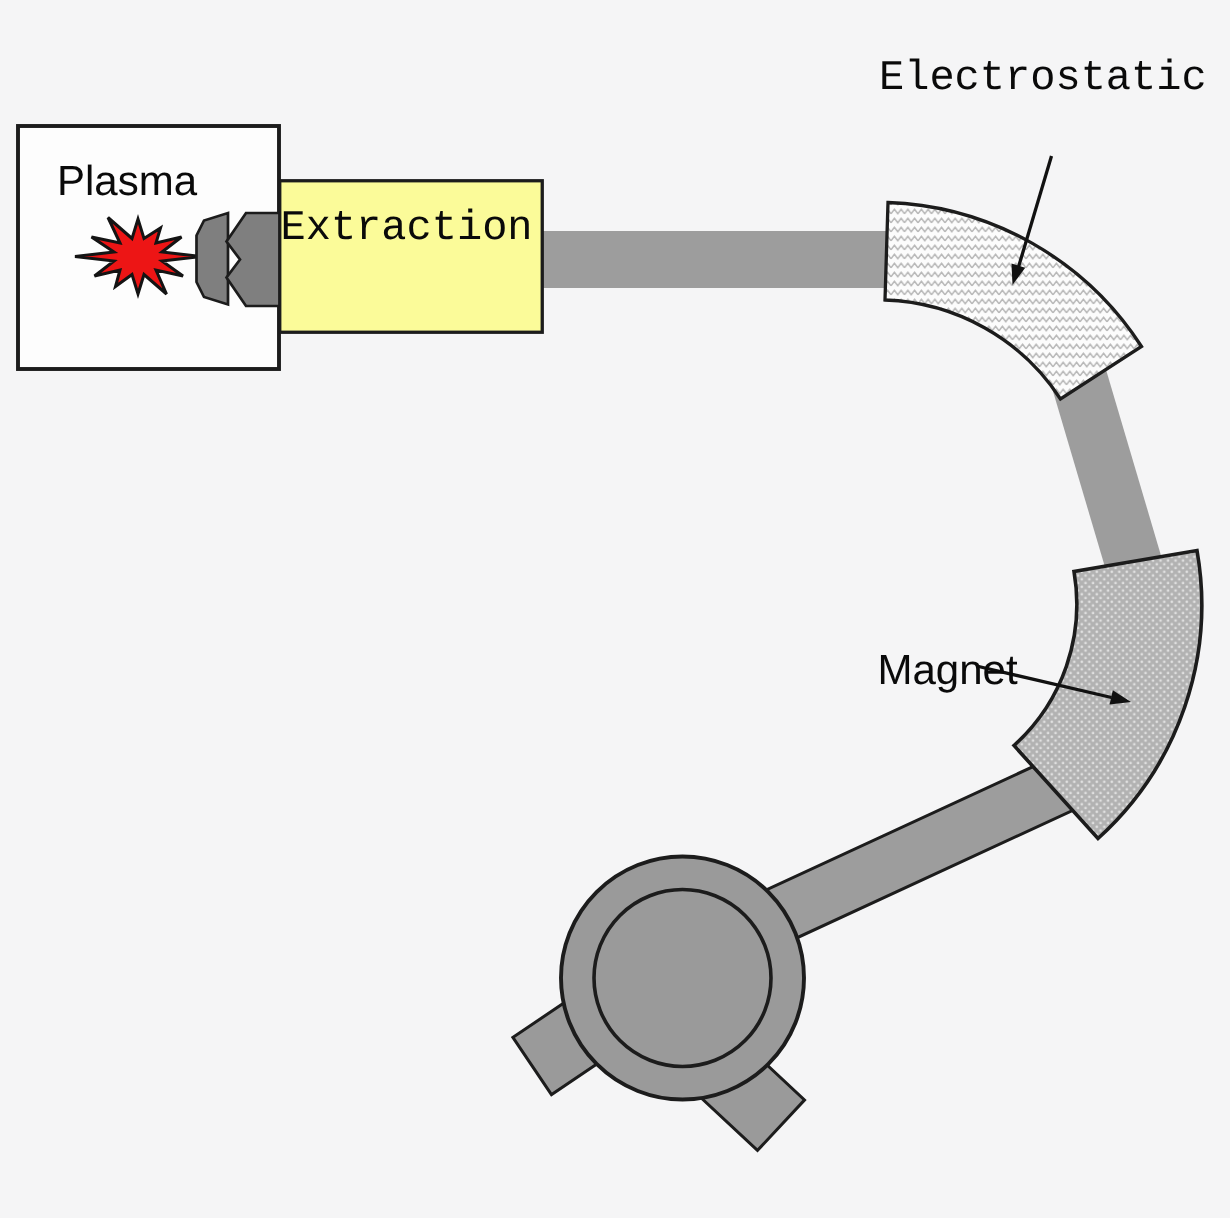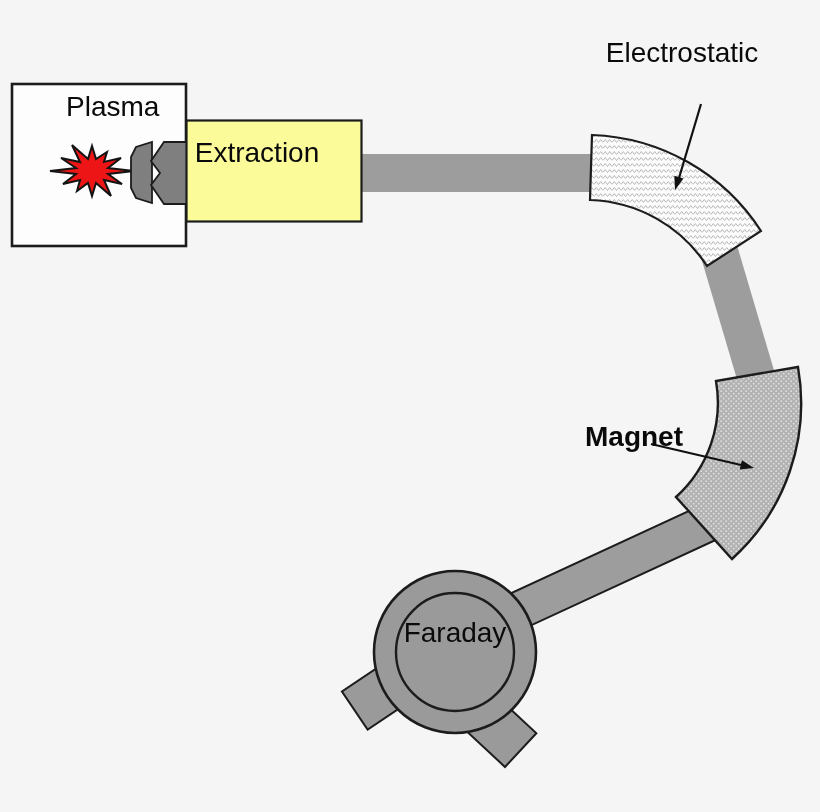--- a/index.html
+++ b/index.html
@@ -9,21 +9,21 @@
     font-family:"Liberation Sans",sans-serif;
   }
   .canvas{position:relative;width:820px;height:812px;}
   .canvas svg{position:absolute;left:0;top:0;}
   .lbl{
     position:absolute;
     color:var(--c-text,#0a0a0a);
     font-size:28px;line-height:33px;
     white-space:nowrap;
   }
-  .lbl.center{text-align:center;}
+  .lbl.center{text-align:center;font-family:Liberation Mono, monospace;}
 </style>
 </head>
 <body>
 
 <div class="canvas">
 
   <svg width="820" height="812" viewBox="0 0 820 812">
     <defs>
       <pattern id="zigzag" width="9" height="6" patternUnits="userSpaceOnUse">
         <path d="M0,4.5 L2.25,1.5 L4.5,4.5 L6.75,1.5 L9,4.5" fill="none" style="stroke:var(--c-analyser_hatch,#b8b8b8);stroke-width:1"></path>
@@ -63,33 +63,32 @@
     <g>
       <line x1="701" y1="104" x2="679" y2="178" stroke-width="2.2" style="stroke:var(--c-arrow,#111)"></line>
       <polygon points="675,190 674.3,175.7 683.5,178.5" style="fill:var(--c-arrow,#111)"></polygon>
     </g>
     <g>
       <line x1="651" y1="444" x2="741" y2="465" stroke-width="2.2" style="stroke:var(--c-arrow,#111)"></line>
       <polygon points="754,468 739.7,469.6 741.9,460.2" style="fill:var(--c-arrow,#111)"></polygon>
     </g>
   </svg>
 
-  <div class="lbl" style="left:38px;top:90px;margin-left:28px;">
+  <div class="lbl" style="left:38px;top:104px;">
     <span>Plasma</span>
   </div>
 
   <div class="lbl center" style="left:187px;top:136px;width:140px;">
     <div>Extraction</div>
   </div>
 
   <div class="lbl center" style="left:586px;top:36px;width:192px;">
     <div>Electrostatic</div>
   </div>
 
-  <div class="lbl" style="left:585px;top:420px;font-weight:bold;">
+  <div class="lbl" style="left:585px;top:430px;">
     <span>Magnet</span>
   </div>
 
   <div class="lbl center" style="left:365px;top:616px;width:180px;">
-    <div>Faraday</div>
   </div>
 
 </div>
 
 </body></html>

